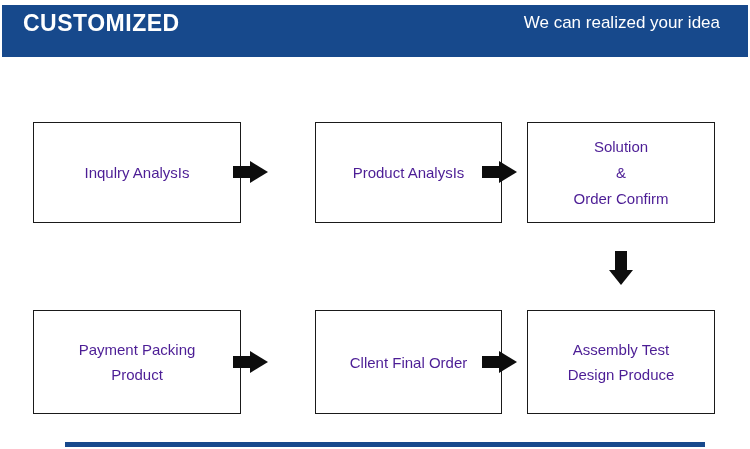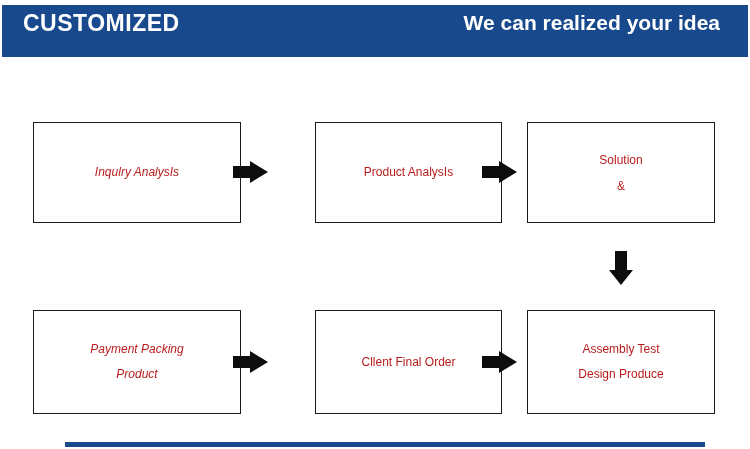--- a/index.html
+++ b/index.html
@@ -31,46 +31,46 @@
     box-sizing: border-box;
   }
   .header-title {
     color: #ffffff;
     font-size: 23px;
     font-weight: bold;
     letter-spacing: 0.5px;
   }
   .header-tagline {
     color: #ffffff;
-    font-size: 21px;
-    font-weight: bold;
+    font-size: 17px;
+    font-weight: normal;
   }
 
   
   .fbox {
     position: absolute;
     background: #ffffff;
     border: 1.5px solid #1a1a1a;
     box-sizing: border-box;
     display: flex;
     align-items: center;
     justify-content: center;
     text-align: center;
   }
   .box-label {
-    color: #b91c1c;
-    font-size: 12px;
+    color: #4c1d95;
+    font-size: 15px;
     line-height: 25px;
   }
   .box-label span { display: block; }
 
   
   .r1 { top: 122px; height: 101px; }
   .r2 { top: 310px; height: 104px; }
-  .c1 { left: 33px;  width: 208px; font-style: italic; }
+  .c1 { left: 33px;  width: 208px; }
   .c2 { left: 281px; width: 187px; margin-left: 34px; }
   .c3 { left: 527px; width: 188px; }
 
   
   .arrow-right {
     position: absolute;
     width: 35px;
     height: 22px;
   }
   .arrow-right .stem {
@@ -154,20 +154,21 @@
 
   <div class="arrow-right" style="left:482px; top:161px;">
     <div class="stem"></div>
     <div class="head"></div>
   </div>
 
   <div class="fbox r1 c3">
     <div class="box-label" style="line-height:26px;">
       <span>Solution</span>
       <span>&amp;</span>
+      <span>Order Confirm</span>
     </div>
   </div>
 
   <div class="arrow-down" style="left:609px; top:251px;">
     <div class="stem"></div>
     <div class="head"></div>
   </div>
 
   <div class="fbox r2 c1">
     <div class="box-label">

